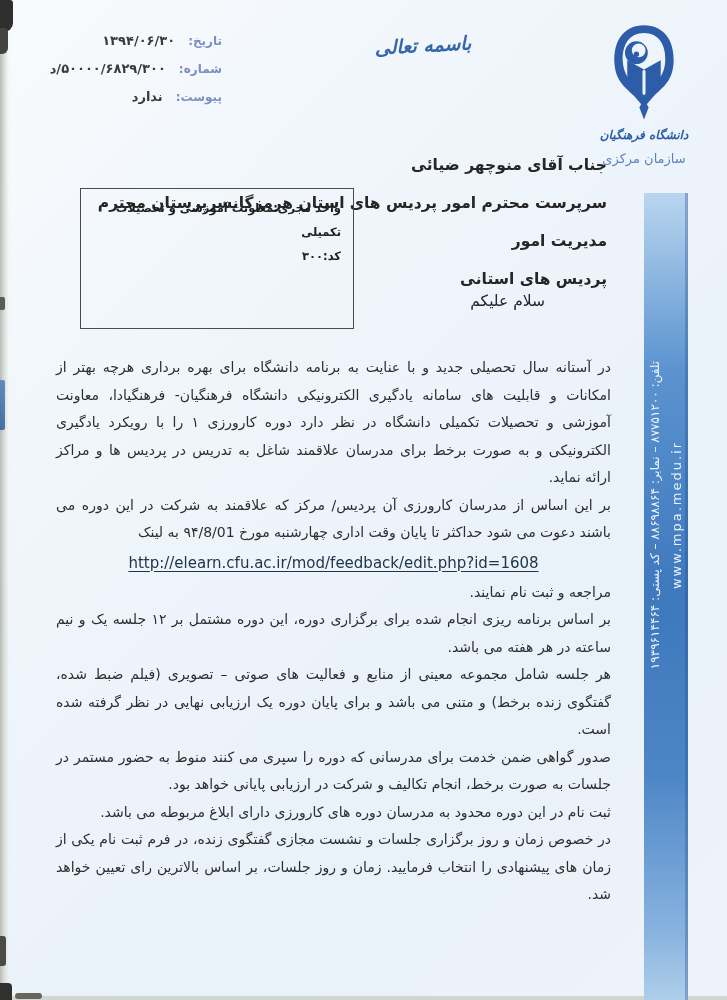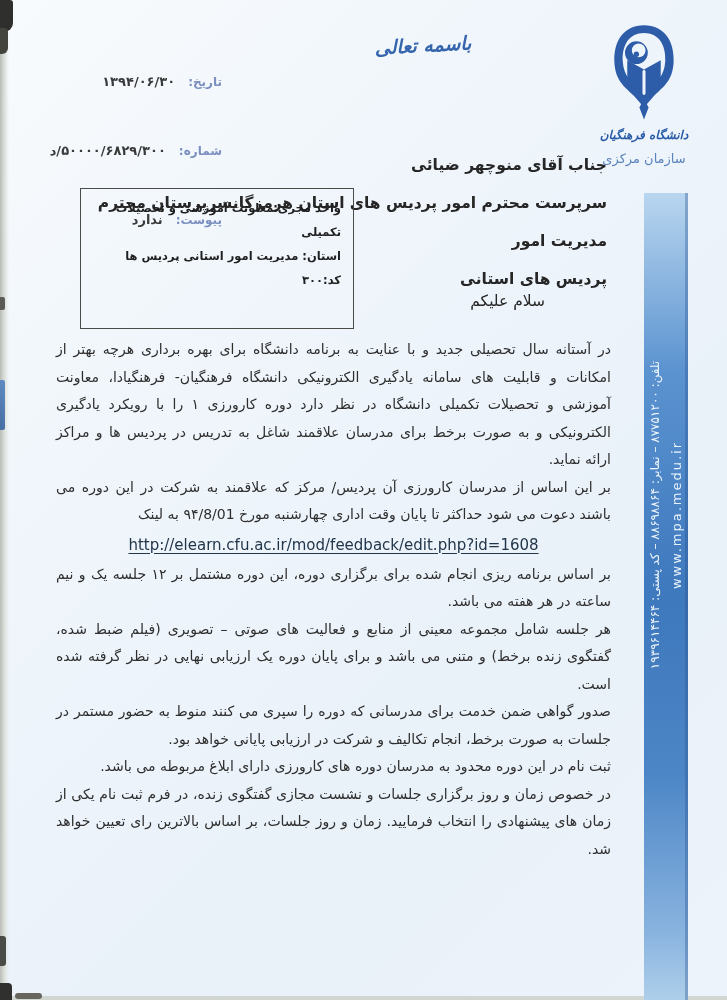--- a/index.html
+++ b/index.html
@@ -17,42 +17,42 @@
   .blob-tl-2{position:absolute;left:0;top:28px;width:8px;height:26px;background:#44443f;border-radius:0 4px 6px 0;}
   .dash-left{position:absolute;left:0;top:297px;width:5px;height:13px;background:#5a5a56;border-radius:0 2px 2px 0;}
   .streak-blue{position:absolute;left:0;top:380px;width:5px;height:50px;opacity:.85;
     background:linear-gradient(#4d7fc0,#2f5f9e);border-radius:0 2px 2px 0;}
   .blob-bl-1{position:absolute;left:0;top:936px;width:6px;height:30px;background:#4a4a46;border-radius:0 3px 3px 0;}
   .blob-bl-2{position:absolute;left:0;top:983px;width:12px;height:17px;background:#30302e;border-radius:0 4px 0 0;}
   .blob-bl-3{position:absolute;left:15px;top:993px;width:27px;height:6px;background:#66665f;border-radius:3px;}
   
   .meta{position:absolute;left:52px;top:27px;width:170px;direction:rtl;}
   .meta .row{display:flex;align-items:baseline;gap:13px;line-height:28px;}
-  .meta .label{font-size:12px;color:#7b8fc0;font-weight:bold;white-space:nowrap;margin-top:41px;}
+  .meta .label{font-size:12px;color:#7b8fc0;font-weight:bold;white-space:nowrap;}
   .meta .value{font-size:13px;color:#3a3a3a;font-weight:bold;white-space:nowrap;}
   
   .besmellah{position:absolute;left:333px;top:34px;width:180px;text-align:center;
     font-size:19px;font-style:italic;font-weight:bold;color:#3565ad;transform:rotate(-3deg);}
   
   .logo{position:absolute;left:597px;top:22px;width:94px;text-align:center;}
   .logo svg{display:block;margin:0 auto;}
   .logo .uni{font-size:12px;font-weight:bold;font-style:italic;color:#2a5da8;white-space:nowrap;margin-top:2px;}
   .logo .org{font-size:13px;color:#5b84bd;margin-top:9px;letter-spacing:1px;}
   
   .recipient{position:absolute;right:120px;top:146px;width:522px;direction:rtl;text-align:right;
     color:#262626;font-weight:bold;font-size:15.5px;line-height:38px;}
   .salutation{position:absolute;right:182px;top:292px;direction:rtl;
     color:#262626;font-weight:normal;font-size:15.5px;}
   
   .class-box{position:absolute;left:80px;top:188px;width:274px;height:141px;
     border:1.5px solid #4a4a48;box-sizing:border-box;direction:rtl;text-align:right;
     padding:7px 12px 4px 8px;font-size:11.5px;font-weight:bold;color:#1f1f1f;line-height:24px;}
   .class-box .u{text-decoration:underline;text-underline-offset:3px;}
   
-  .body-text{position:absolute;left:56px;top:336px;width:555px;direction:rtl;
+  .body-text{position:absolute;left:56px;top:354px;width:555px;direction:rtl;
     text-align:justify;font-size:14px;line-height:27.5px;color:#2e2e2e;}
   .body-text p{margin:0;}
   .link-line{text-align:center;direction:ltr;line-height:32px;}
   .reg-link{font-size:15px;color:#22364a;text-decoration:underline;text-underline-offset:3px;cursor:pointer;}
   .num-ltr{direction:ltr;unicode-bidi:isolate;}
   
   .band{position:absolute;right:39px;top:193px;width:44px;height:807px;
     background:linear-gradient(180deg,#b9d6ef 0%,#5b93d0 22%,#3e78bd 50%,#4c86c6 72%,#8ab4e0 92%,#aecfea 100%);
     border-right:3px solid rgba(40,80,140,.35);box-sizing:border-box;}
   .band-text{position:absolute;left:366px;top:493px;width:600px;height:44px;
@@ -113,30 +113,30 @@
   <div class="recipient">
     <div>جناب آقای منوچهر ضیائی</div>
     <div>سرپرست محترم امور پردیس های استان هرمزگانسرپرستان محترم مدیریت امور</div>
     <div>پردیس های استانی</div>
   </div>
   <div class="salutation">سلام علیکم</div>
 
   <div class="class-box">
     <div>واحد مجری:معاونت آموزشی و تحصیلات</div>
     <div>تکمیلی</div>
-    <div>استان: مدیریت امور استانی پردیس ها</div>
     <div>کد:۳۰۰</div>
   </div>
 
   <div class="body-text">
     <p>در آستانه سال تحصیلی جدید و با عنایت به برنامه دانشگاه برای بهره برداری هرچه بهتر از امکانات و قابلیت های سامانه یادگیری الکترونیکی دانشگاه فرهنگیان- فرهنگیادا، معاونت آموزشی و تحصیلات تکمیلی دانشگاه در نظر دارد دوره کارورزی ۱ را با رویکرد یادگیری الکترونیکی و به صورت برخط برای مدرسان علاقمند شاغل به تدریس در پردیس ها و مراکز ارائه نماید.</p>
     <p><span>بر این اساس از مدرسان کارورزی آن پردیس/ مرکز که علاقمند به شرکت در این دوره می باشند دعوت می شود حداکثر تا پایان وقت اداری چهارشنبه مورخ </span><span class="num-ltr">۹۴/8/01</span><span> به لینک</span></p>
     <div class="link-line">
       <span class="reg-link">http://elearn.cfu.ac.ir/mod/feedback/edit.php?id=1608</span>
     </div>
+    <p>مراجعه و ثبت نام نمایند.</p>
     <p>بر اساس برنامه ریزی انجام شده برای برگزاری دوره، این دوره مشتمل بر ۱۲ جلسه یک و نیم ساعته در هر هفته می باشد.</p>
     <p>هر جلسه شامل مجموعه معینی از منابع و فعالیت های صوتی – تصویری (فیلم ضبط شده، گفتگوی زنده برخط) و متنی می باشد و برای پایان دوره یک ارزیابی نهایی در نظر گرفته شده است.</p>
     <p>صدور گواهی ضمن خدمت برای مدرسانی که دوره را سپری می کنند منوط به حضور مستمر در جلسات به صورت برخط، انجام تکالیف و شرکت در ارزیابی پایانی خواهد بود.</p>
     <p>ثبت نام در این دوره محدود به مدرسان دوره های کارورزی دارای ابلاغ مربوطه می باشد.</p>
     <p>در خصوص زمان و روز برگزاری جلسات و نشست مجازی گفتگوی زنده، در فرم ثبت نام یکی از زمان های پیشنهادی را انتخاب فرمایید. زمان و روز جلسات، بر اساس بالاترین رای تعیین خواهد شد.</p>
   </div>
 
   <div class="band"></div>
   <div class="band-text">
     <div class="contact">تلفن: ۸۷۷۵۱۲۰۰ – نمابر: ۸۸۶۹۸۸۶۴ – کد پستی: ۱۹۳۹۶۱۴۴۶۴</div>

